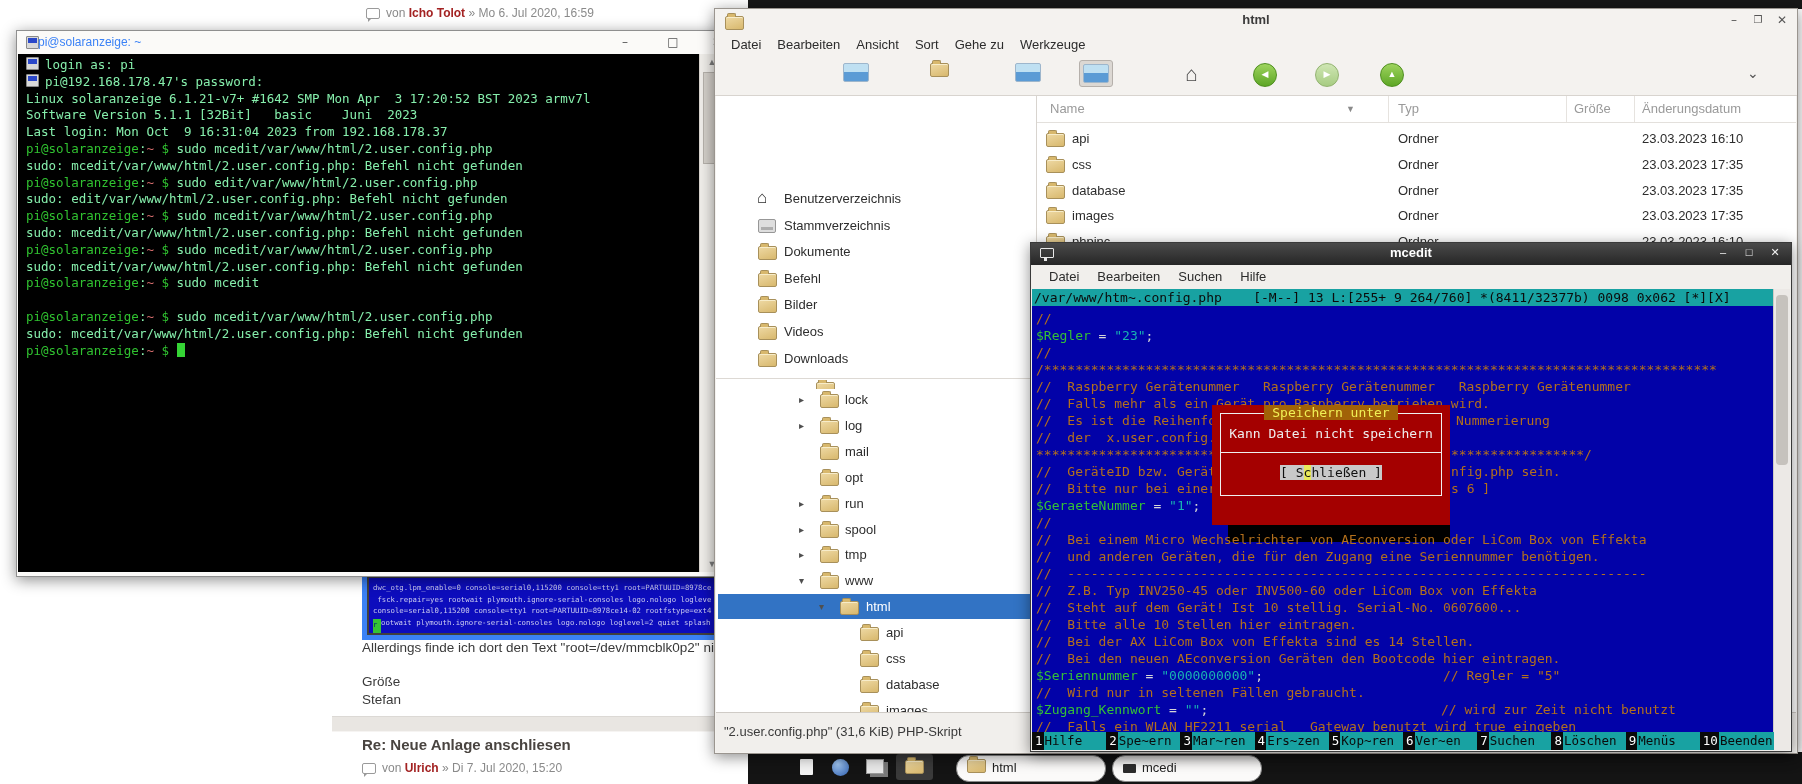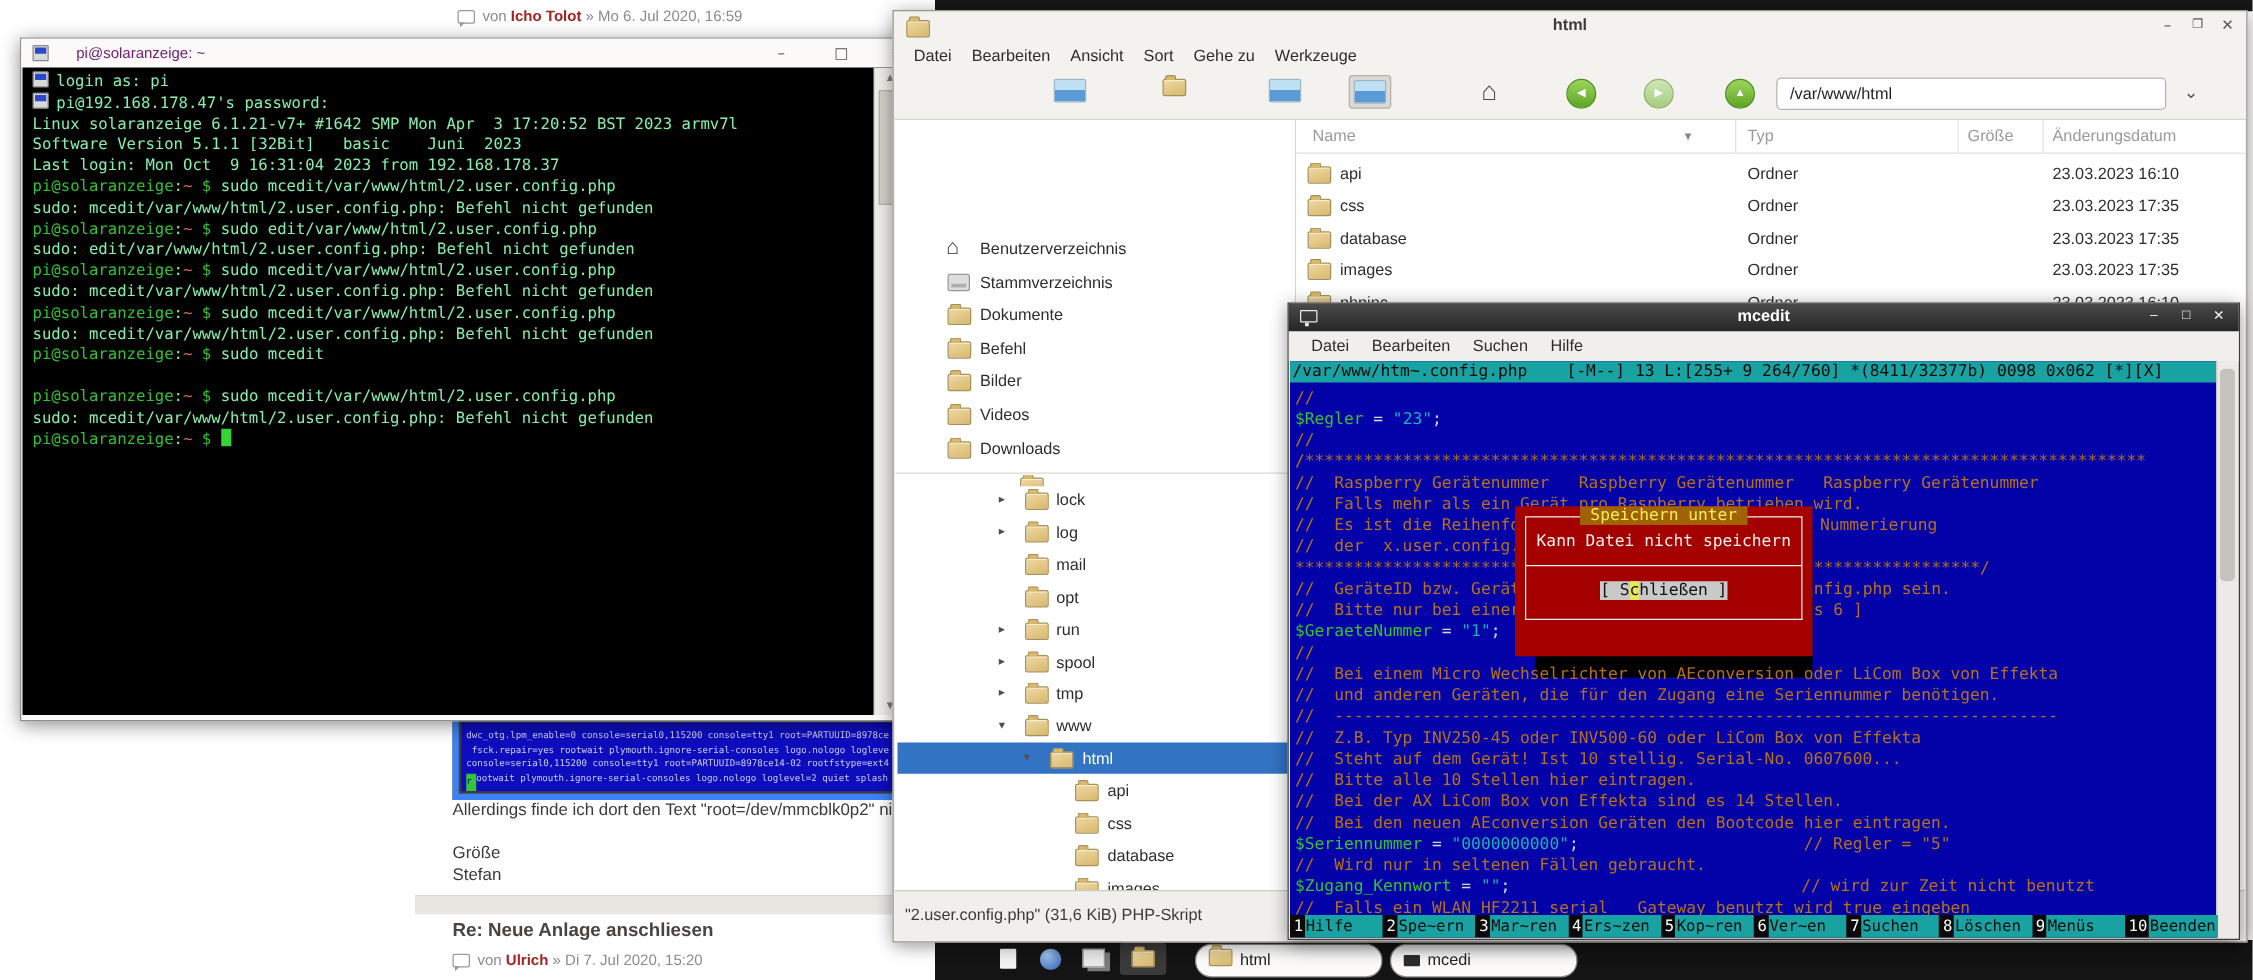--- a/index.html
+++ b/index.html
@@ -17,21 +17,21 @@
     font-size:7.3px;line-height:11.6px;padding:4px 4px;white-space:pre;overflow:hidden;height:47px;}
   .console-blue .cur{background:#35c435;color:#00246e;}
   .forum-body{font-size:13.5px;color:#3a3a3a;}
   .forum-h{font-size:15px;font-weight:bold;color:#494440;}
   .post-sep{background:#e9e6e2;border-top:1px solid #dcd9d5;border-bottom:1px solid #f6f4f2;}
   
   .win{position:absolute;box-shadow:0 3px 14px rgba(0,0,0,.45);}
   
   .putty{background:#fbfaf8;border:1px solid #8f8f8f;}
   .putty-tb{height:23px;background:#fbfaf8;position:relative;}
-  .putty-title{position:absolute;left:44px;top:4px;font-size:12px;color:#701a75;}
+  .putty-title{position:absolute;left:21px;top:4px;font-size:12px;color:#3b82f6;}
   .win-btn{position:absolute;top:0;width:40px;height:23px;text-align:center;line-height:22px;
     font-size:12px;color:#555;font-family:"DejaVu Sans",sans-serif;}
   .term{position:absolute;left:1px;right:1px;top:23px;bottom:4px;background:#000;overflow:hidden;}
   .tlines{position:absolute;left:8px;top:3px;font-family:"DejaVu Sans Mono",monospace;
     font-size:12.5px;line-height:16.8px;white-space:pre;}
   .tline{height:16.8px;}
   .w{color:#86efac;} .u{color:#30c230;} .tl{color:#d06a6a;}
   .cur{display:inline-block;width:8px;height:14px;background:#35d435;vertical-align:-2px;}
   .mini-ico{display:inline-block;width:11px;height:11px;margin-right:6px;vertical-align:-1px;
     background:#d9d9d9;border:1px solid #8a8a8a;border-radius:1px;position:relative;}
@@ -189,21 +189,20 @@
     <div class="tool-ico" style="left:300px;">
         <div class="thumb"></div>
       </div>
     <div class="tool-ico pressed" style="left:364px;top:3px;">
         <div class="thumb"></div>
       </div>
     <div class="tool-ico home-ico" style="left:470px;">⌂</div>
     <div class="tool-ico circle c-green" style="left:538px;">◀</div>
     <div class="tool-ico circle c-pale" style="left:600px;">▶</div>
     <div class="tool-ico circle c-green" style="left:665px;">▲</div>
-    <div class="pathbar" style="left:706px;top:5px;width:300px;height:24px;">/var/www/html</div>
     <span class="chev" style="left:1032px;top:8px;">⌄</span>
   </div>
   <div class="fm-body">
     <div class="fm-side" id="fm-side">
       <div class="abs" style="left:0;right:0;top:282px;height:1px;background:#ddd9d4;"></div>
       <div class="abs" style="left:100px;top:284px;width:24px;height:9px;overflow:hidden;">
           <span class="fold" style="left:0;top:2px;"></span>
         </div>
     <div class="side-row" style="left: 0px; right: 0px; top: 90px;">
           <span class="lbl" style="left: 41px; top: -1px; font-size: 17px;">⌂</span>

